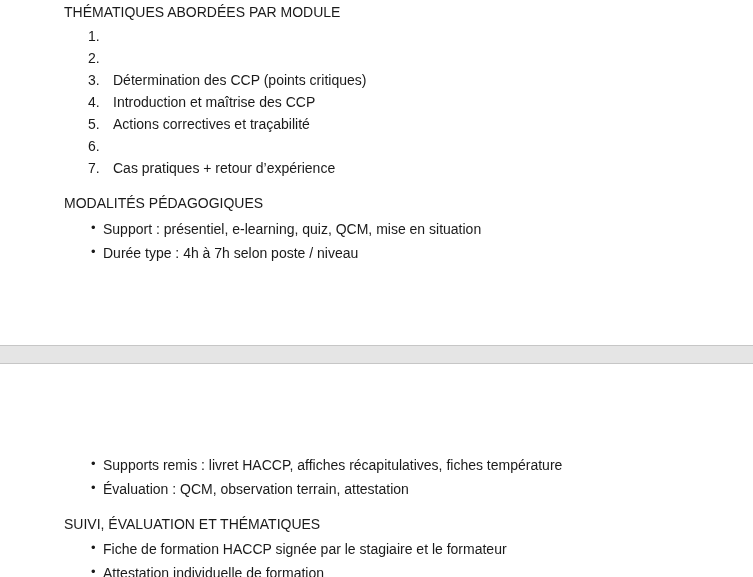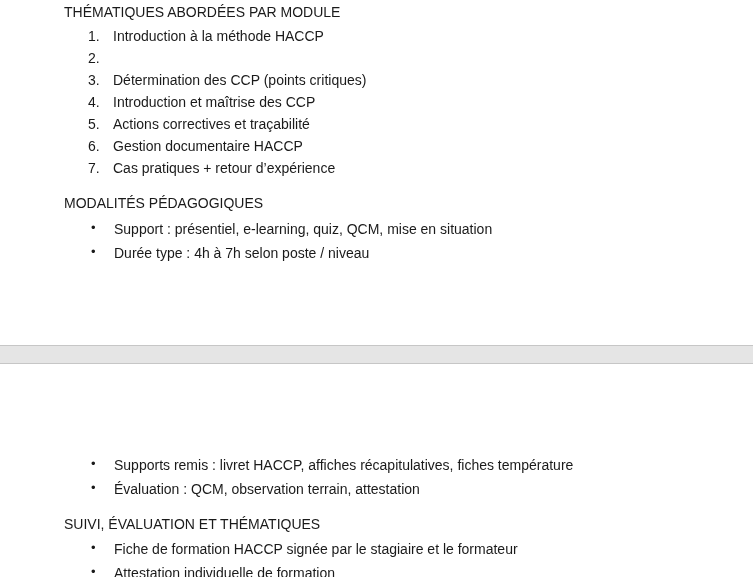--- a/index.html
+++ b/index.html
@@ -17,21 +17,21 @@
     -webkit-font-smoothing:antialiased;
   }
   .doc-section{position:absolute;left:0;width:664px;}
   #page1-content{top:1px;}
   #page2-content{top:454px;}
   .row{position:relative;height:22px;white-space:nowrap;}
   .heading{padding-left:64px;}
   .num-row .num{position:absolute;left:88px;top:0;}
   .num-row .txt{position:absolute;left:113px;top:0;}
   .bullet-row .bullet{position:absolute;left:91px;top:-1px;font-size:13px;}
-  .bullet-row .txt{position:absolute;left:114px;top:0;}
+  .bullet-row .txt{position:absolute;left:103px;top:0;}
   .mt1{margin-top:13px;}
   .mt2{margin-top:2px;}
   .mt3{margin-top:3px;}
   .mt4{margin-top:4px;}
   #page-break-band{
     position:absolute;left:0;top:345px;width:753px;height:19px;
     box-sizing:border-box;
     background:var(--break-fill);
     border-top:1px solid var(--break-border);
     border-bottom:1px solid var(--break-border);
@@ -41,40 +41,38 @@
 <body>
 
 <div class="doc-section" id="page1-content">
 
   <div class="row heading">
     <span>THÉMATIQUES ABORDÉES PAR MODULE</span>
   </div>
 
   <div class="row num-row mt2">
     <span class="num">1.</span>
-    <span class="txt">Introduction à la méthode HACCP</span>
   </div>
   <div class="row num-row">
     <span class="num">2.</span>
   </div>
   <div class="row num-row">
     <span class="num">3.</span>
     <span class="txt">Détermination des CCP (points critiques)</span>
   </div>
   <div class="row num-row">
     <span class="num">4.</span>
     <span class="txt">Introduction et maîtrise des CCP</span>
   </div>
   <div class="row num-row">
     <span class="num">5.</span>
     <span class="txt">Actions correctives et traçabilité</span>
   </div>
   <div class="row num-row">
     <span class="num">6.</span>
-    <span class="txt">Gestion documentaire HACCP</span>
   </div>
   <div class="row num-row">
     <span class="num">7.</span>
     <span class="txt">Cas pratiques + retour d’expérience</span>
   </div>
 
   <div class="row heading mt1">
     <span>MODALITÉS PÉDAGOGIQUES</span>
   </div>
 

